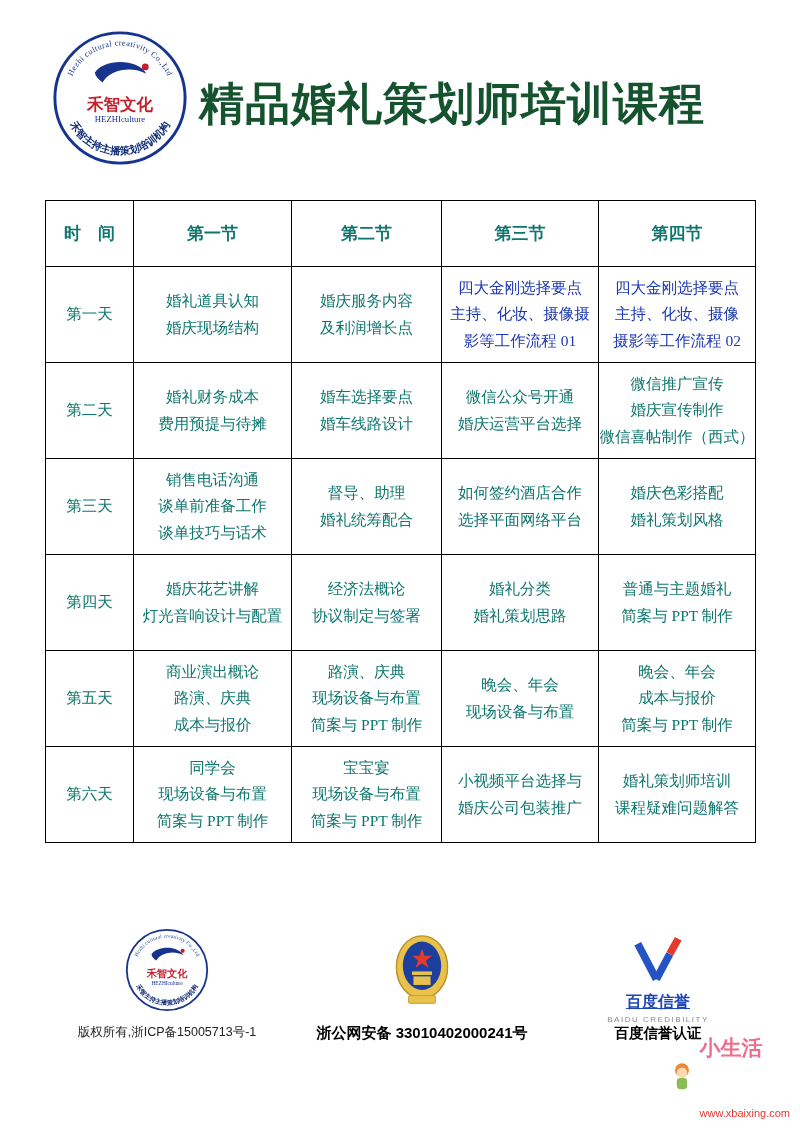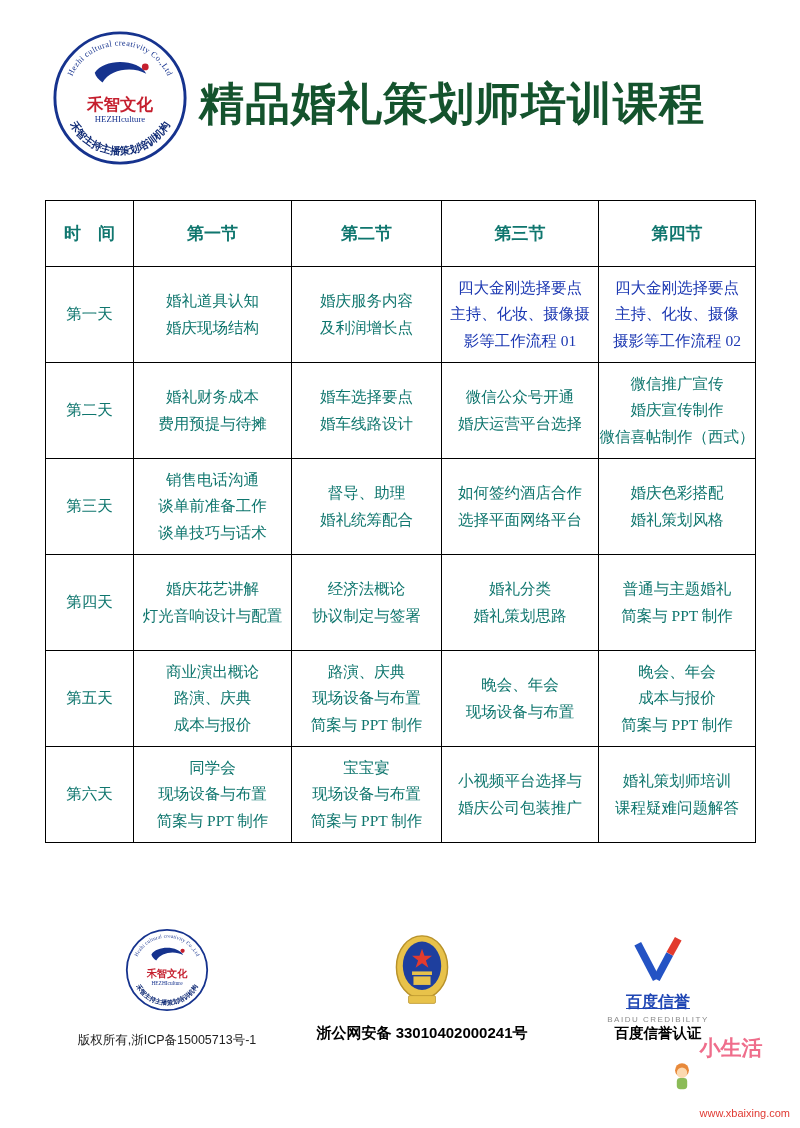--- a/index.html
+++ b/index.html
@@ -18,21 +18,21 @@
               border-collapse:collapse; table-layout:fixed; }
   .schedule th, .schedule td { border:1px solid #000; text-align:center;
               vertical-align:middle; white-space:pre-line; color:#0f766e; }
   .schedule th { height:66px; font-size:17px; font-weight:bold; }
   .schedule td { height:96px; font-size:15.5px; line-height:1.7; }
   td.blue { color:#1c38b2; }
 
   
   .footer-left { position:absolute; left:55px; top:928px; width:224px; text-align:center; }
   .logo-small { width:84px; height:84px; }
-  .copyright { margin-top:16px; font-size:12.5px; color:#222;
+  .copyright { margin-top:8px; font-size:12.5px; color:#222;
                font-family:"Liberation Sans", sans-serif; }
 
   .footer-center { position:absolute; left:308px; top:926px; width:228px; text-align:center; }
   .badge { width:64px; height:88px; }
   .police { margin-top:6px; font-size:15px; font-weight:bold; color:#000;
             font-family:"Liberation Sans", sans-serif; }
 
   .footer-right { position:absolute; left:582px; top:932px; width:152px; text-align:center;
                   font-family:"Liberation Sans", sans-serif; }
   .baidu-v { width:54px; height:54px; }

